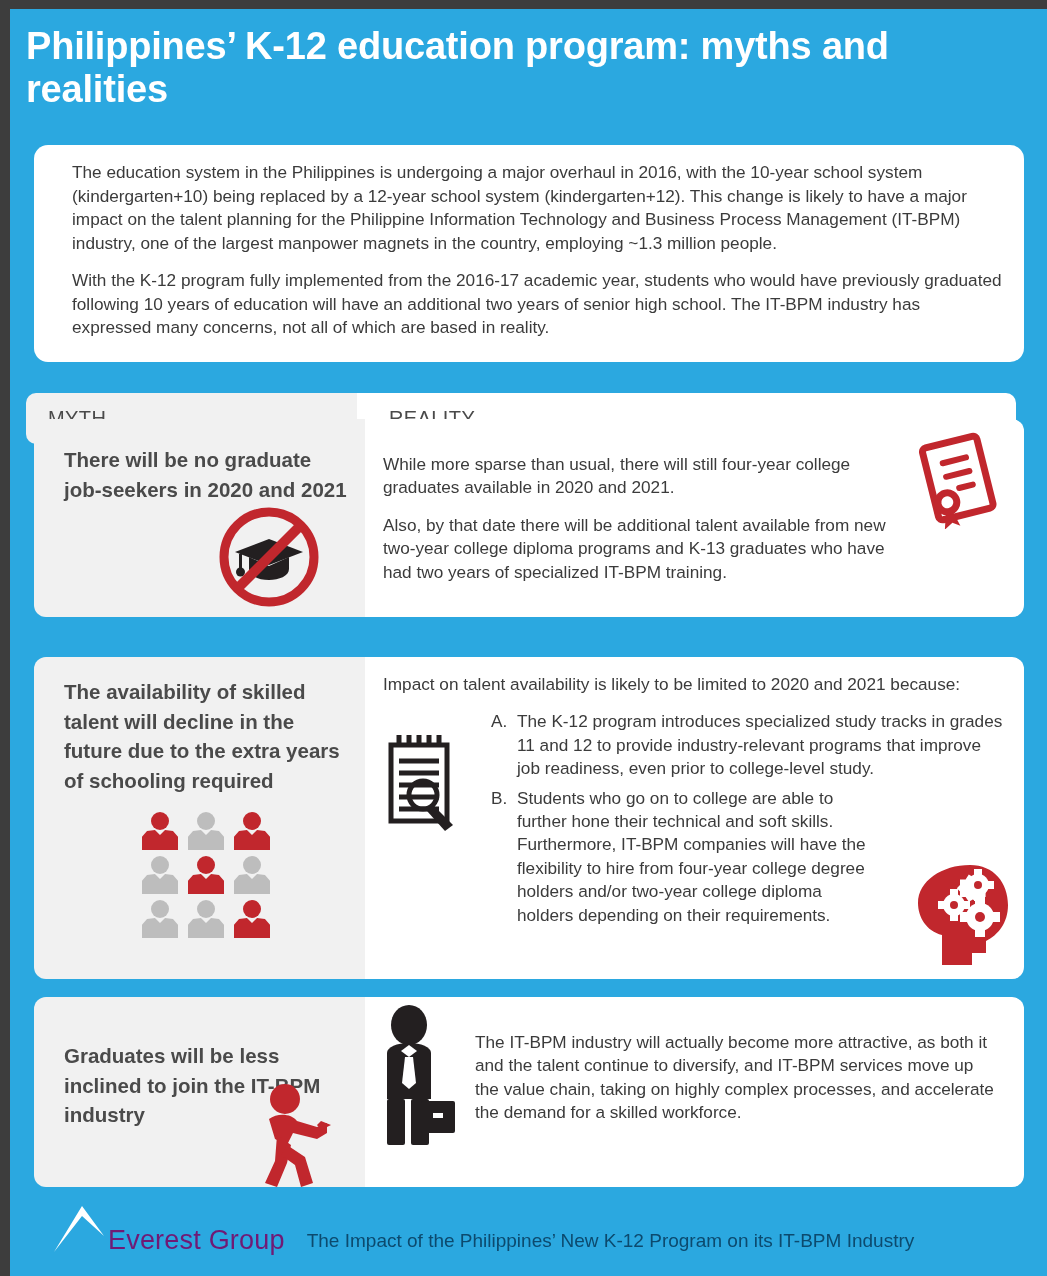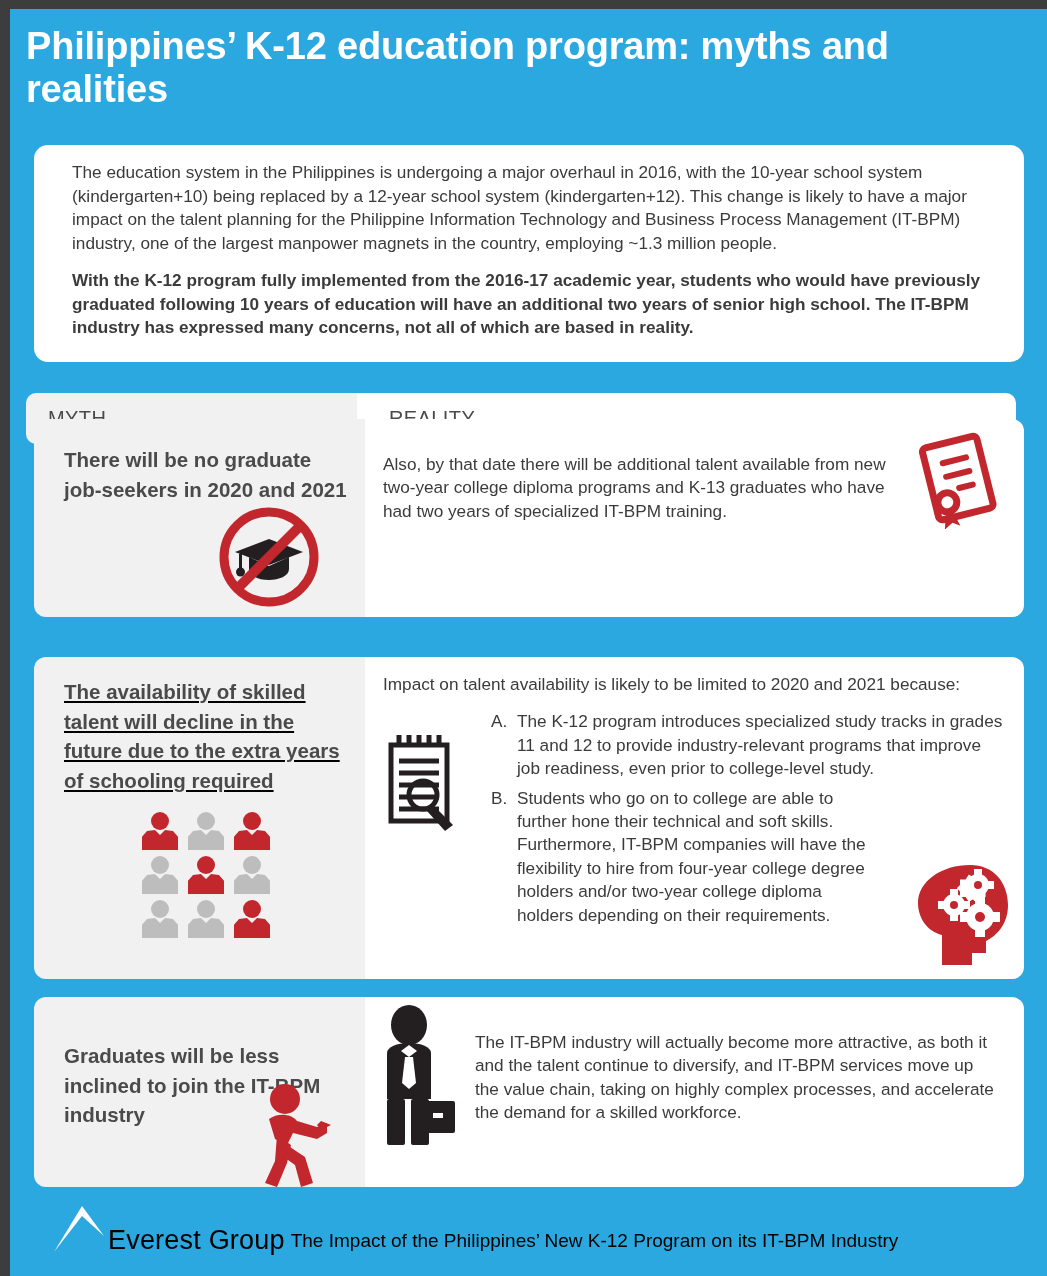--- a/index.html
+++ b/index.html
@@ -32,21 +32,21 @@
     border-radius:14px;
     padding:16px 22px 18px 38px;
     box-sizing:border-box;
   }
   .intro-card p{
     margin:0 0 14px 0;
     font-size:17.2px;
     line-height:1.37;
     color:#3b3b3b;
   }
-  .intro-card p:last-child{margin-bottom:4px;font-weight:bold;}
+  .intro-card p:last-child{margin-bottom:4px;}
 
   
   .hdr-row{
     position:absolute;left:16px;top:384px;width:990px;height:51px;
     display:flex;
   }
   .hdr-myth{
     width:331px;background:#f1f1f1;
     border-radius:10px 0 0 10px;
     display:flex;align-items:center;
@@ -95,21 +95,21 @@
   }
   .reality-text:last-child{margin-bottom:0;}
 
   #row1{top:410px;height:198px;}
   #row2{top:648px;height:322px;}
   #row3{top:988px;height:190px;}
 
   
   #row1 .cell-reality{padding:34px 120px 18px 18px;}
   
-  #row2 .cell-myth{padding-top:20px;text-decoration:underline;}
+  #row2 .cell-myth{padding-top:20px;}
   #row2 .cell-reality{padding:16px 20px 10px 18px;}
   
   #row3 .cell-myth{padding-top:44px;}
   #row3 .cell-reality{padding:34px 24px 18px 110px;}
 
   
   .lettered{margin:10px 0 0 108px;}
   .li{display:flex;margin-bottom:6px;}
   .li .mark{
     width:26px;flex:0 0 26px;
@@ -156,25 +156,25 @@
   #icon-businessman{left:10px;top:8px;width:86px;height:140px;}
 
   
   .footer{
     position:absolute;left:42px;bottom:22px;
     display:flex;align-items:flex-end;
   }
   .logo{display:flex;align-items:flex-end;}
   .logo svg{display:block;}
   .logo-text{
-    color:#000000;font-size:27px;margin-left:-2px;
+    color:#701a75;font-size:27px;margin-left:-2px;
     letter-spacing:0.2px;line-height:1;
   }
   .footer-tag{
-    color:#000000;font-size:19px;margin-left:6px;
+    color:#0c4a6e;font-size:19px;margin-left:22px;
     line-height:1.1;padding-bottom:2px;
   }
 </style>
 </head>
 <body>
 
 <div class="frame">
 
   <div class="title">Philippines’ K-12 education program: myths and realities</div>
 
@@ -202,20 +202,21 @@
             <path d="M54 36 L88 49 L54 62 L20 49 Z"></path>
             <path d="M34 54 v12 c0 7 10 11 20 11 s20 -4 20 -11 V54 L54 63 Z"></path>
             <path d="M24 51 v14 h3 V51 z"></path>
             <circle cx="25.5" cy="69" r="4.5"></circle>
           </g>
           <rect x="49" y="6" width="10" height="96" rx="2" fill="#c1272d" transform="rotate(45 54 54)"></rect>
         </svg>
       </span>
     </div>
     <div class="cell-reality">
+      <p class="reality-text">While more sparse than usual, there will still four-year college graduates available in 2020 and 2021.</p>
       <p class="reality-text">Also, by that date there will be additional talent available from new two-year college diploma programs and K-13 graduates who have had two years of  specialized IT-BPM training.</p>
       <span class="icon" id="icon-certificate">
         <svg viewBox="0 0 100 100" width="100" height="100">
           <g transform="rotate(-14 50 50)">
             <rect x="22" y="12" width="56" height="74" rx="4" fill="none" stroke="#c1272d" stroke-width="7"></rect>
             <rect x="36" y="28" width="30" height="6" rx="3" fill="#c1272d"></rect>
             <rect x="36" y="42" width="30" height="6" rx="3" fill="#c1272d"></rect>
             <rect x="46" y="56" width="20" height="6" rx="3" fill="#c1272d"></rect>
             <path d="M30 80 l-5 16 l9 -5 l7 5 l-4 -16 z" fill="#c1272d"></path>
             <circle cx="34" cy="70" r="13" fill="#c1272d"></circle>

